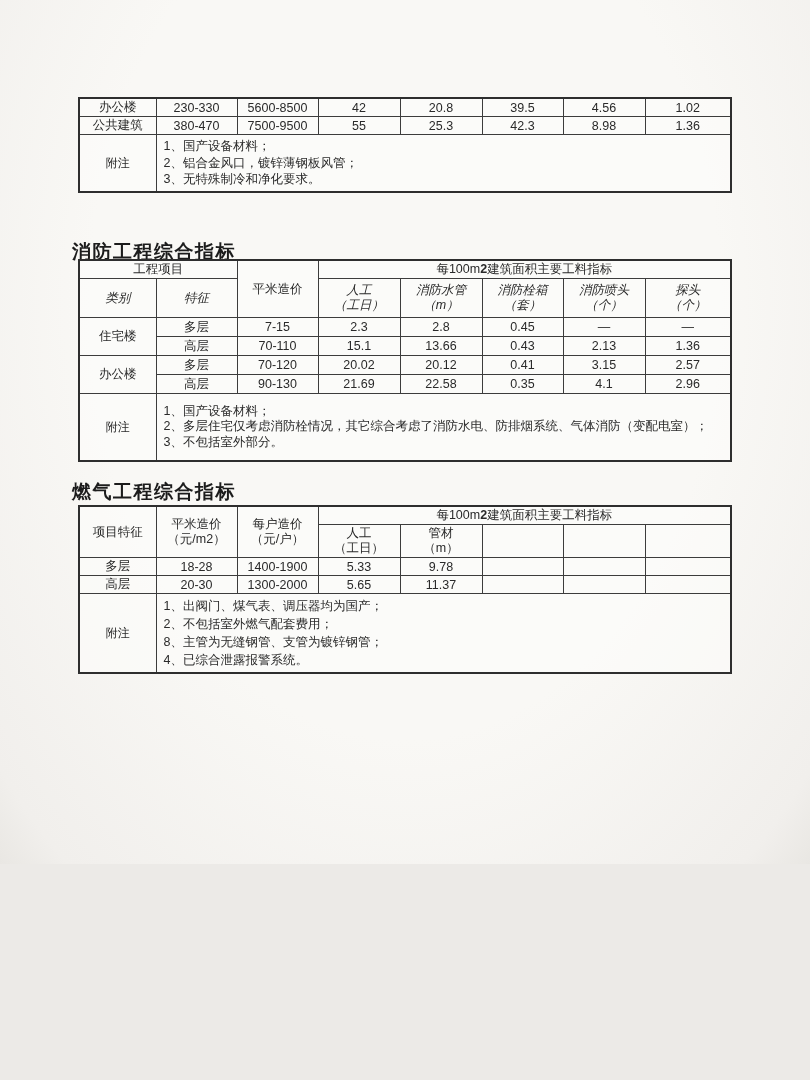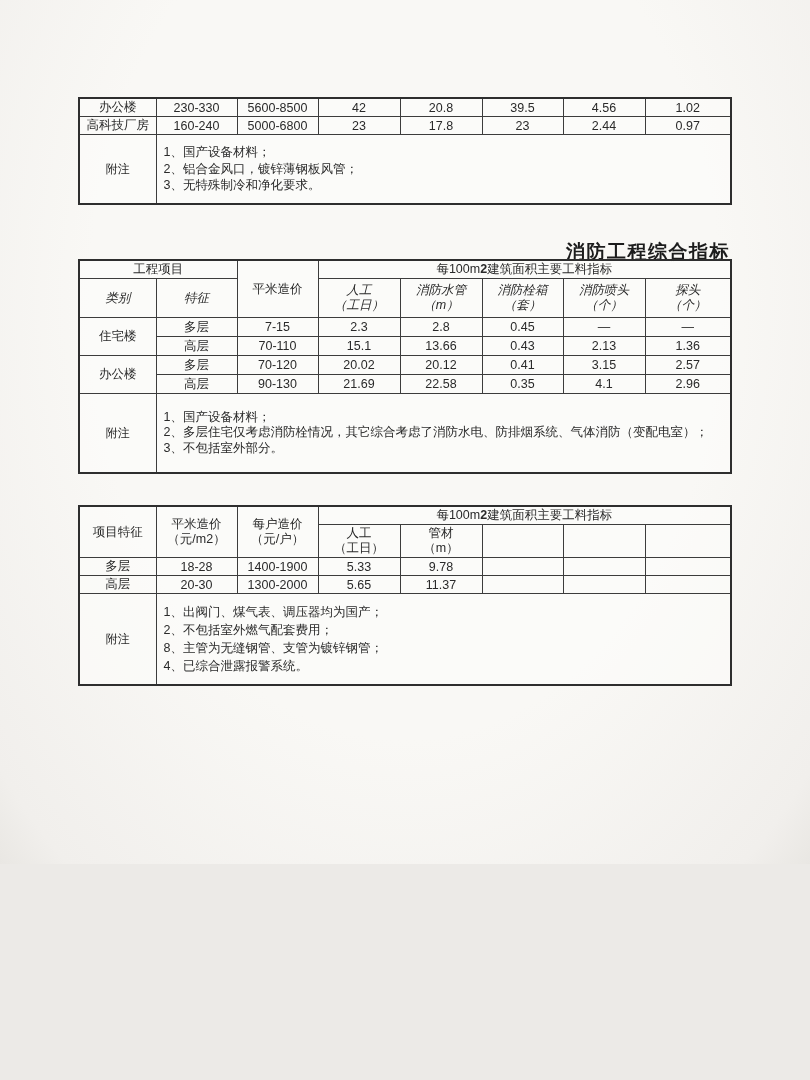--- a/index.html
+++ b/index.html
@@ -11,37 +11,37 @@
   table.tbl{
     position:absolute;left:78px;width:652px;border-collapse:collapse;table-layout:fixed;
     background:rgba(253,253,251,0.55);
     border:2px solid #2e2e2e;
   }
   .tbl td{
     border:1.5px solid #3c3c3c;text-align:center;vertical-align:middle;
     font-size:12.5px;padding:0 2px;overflow:hidden;color:#2a2a2a;
   }
   .tbl-title{
-    position:absolute;left:78px;width:652px;text-align:right;
+    position:absolute;left:72px;width:652px;text-align:left;
     font-size:19px;font-weight:bold;letter-spacing:1.5px;color:#1c1c1c;
   }
   #title2{top:239px;}
   #title3{top:479px;}
   #t1{top:97px;}
   #t2{top:259px;}
   #t3{top:505px;}
   #t1 tr.r{height:17px;}
   #t2 tr.hr1{height:17px;margin-left:20px;}
   #t2 tr.hr2{height:39px;font-style:italic;}
   #t2 tr.dr{height:19px;}
   #t3 tr.hr1{height:18px;}
   #t3 tr.hr2{height:33px;}
   #t3 tr.dr{height:17px;}
   td.notes{
-    text-align:left;padding:9px 7px;line-height:16.5px;font-size:12.5px;vertical-align:middle;
+    text-align:left;padding:3px 7px;line-height:16.5px;font-size:12.5px;vertical-align:middle;
   }
   #t1 td.notes{height:50px;}
   #t2 td.notes{height:60px;line-height:15.5px;}
   #t3 td.notes{height:68px;line-height:18px;}
   .u2{display:block;line-height:15px;}
   .bold2{font-weight:bold;}
   td.notelabel{font-size:12px;}
 </style>
 </head>
 <body>
@@ -64,28 +64,28 @@
         <td>办公楼</td>
         <td>230-330</td>
         <td>5600-8500</td>
         <td>42</td>
         <td>20.8</td>
         <td>39.5</td>
         <td>4.56</td>
         <td>1.02</td>
       </tr>
       <tr class="r">
-        <td>高科技厂房</td>
-        <td>160-240</td>
-        <td>5000-6800</td>
-        <td>23</td>
-        <td>17.8</td>
-        <td>23</td>
-        <td>2.44</td>
-        <td>0.97</td>
+        <td>公共建筑</td>
+        <td>380-470</td>
+        <td>7500-9500</td>
+        <td>55</td>
+        <td>25.3</td>
+        <td>42.3</td>
+        <td>8.98</td>
+        <td>1.36</td>
       </tr>
       <tr>
         <td class="notelabel">附注</td>
         <td class="notes" colspan="7">
           <div>1、国产设备材料；</div>
           <div>2、铝合金风口，镀锌薄钢板风管；</div>
           <div>3、无特殊制冷和净化要求。</div>
         </td>
       </tr>
     </tbody>
@@ -176,20 +176,21 @@
         <td class="notelabel">附注</td>
         <td class="notes" colspan="7">
           <div>1、国产设备材料；</div>
           <div>2、多层住宅仅考虑消防栓情况，其它综合考虑了消防水电、防排烟系统、气体消防（变配电室）；</div>
           <div>3、不包括室外部分。</div>
         </td>
       </tr>
     </tbody>
   </table>
 
+  <div class="tbl-title" id="title3">燃气工程综合指标</div>
 
   <table class="tbl" id="t3">
     <colgroup>
       <col style="width:77px">
         <col style="width:81px">
         <col style="width:81px">
         <col style="width:82px">
       <col style="width:82px">
         <col style="width:81px">
         <col style="width:82px">

